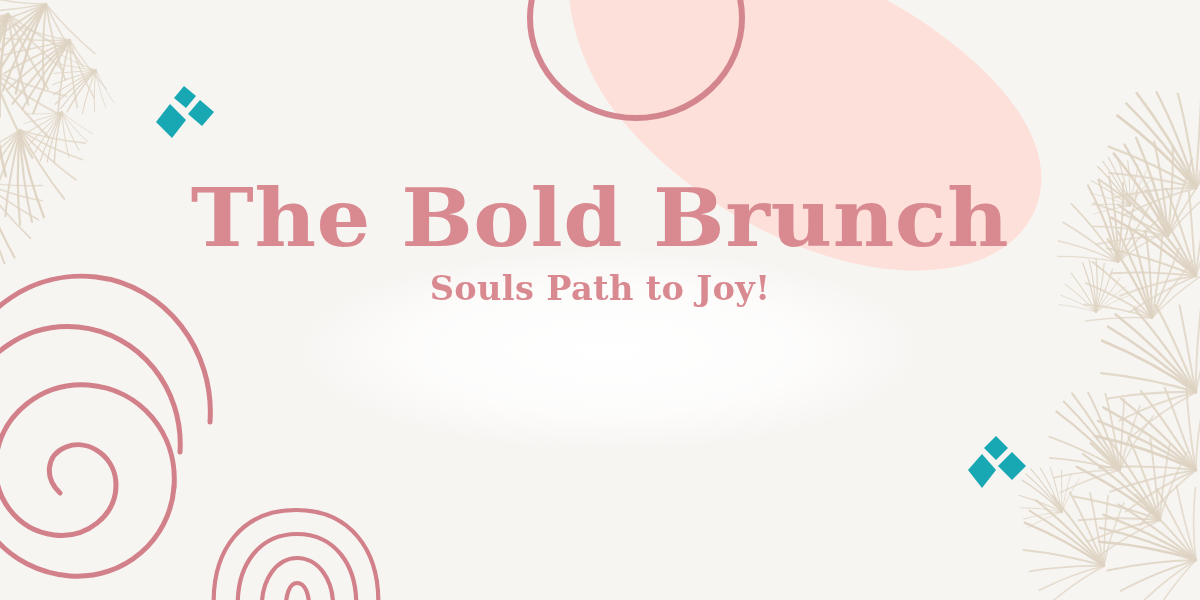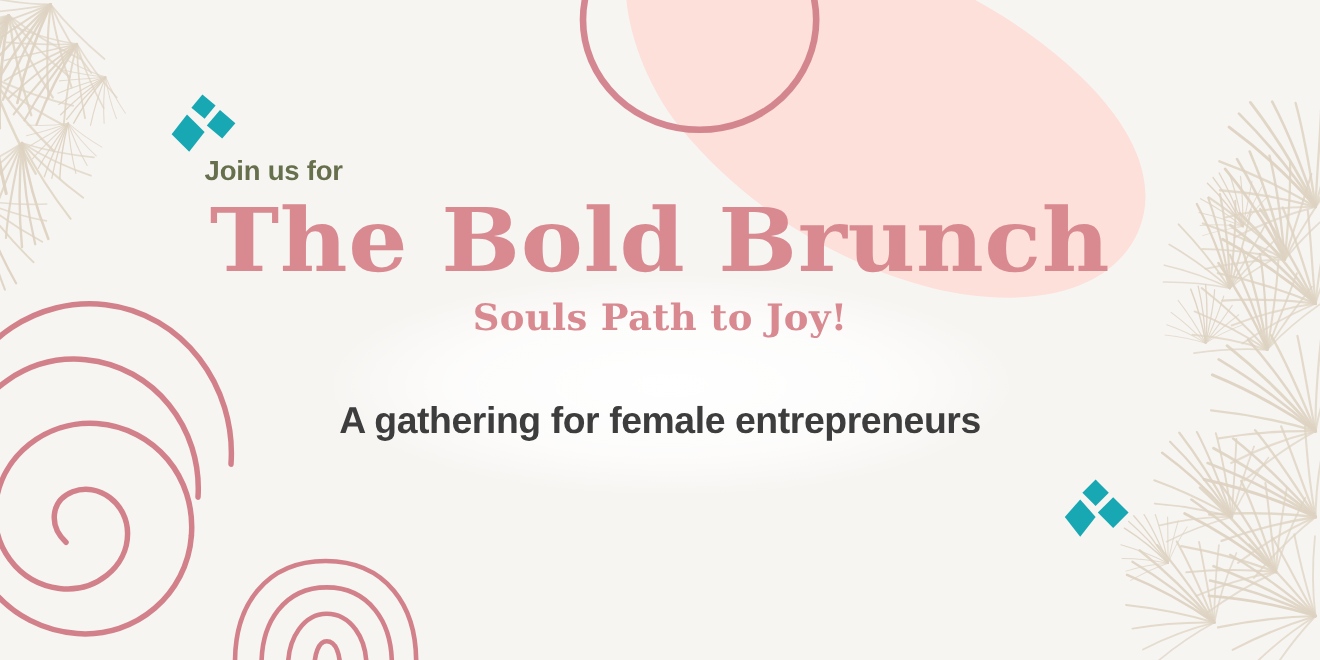--- a/index.html
+++ b/index.html
@@ -223,19 +223,17 @@
         <path d="M 996,436 L 1008,448 L 996,460 L 984,448 Z"></path>
         <path d="M 1012,452 L 1026,466 L 1012,480 L 998,466 Z"></path>
         <path d="M 982,454 L 996,470 L 982,488 L 968,470 Z"></path>
       </g>
     </svg>
 
     <div class="center-halo"></div>
   </div>
 
   <div class="content">
-    <div class="eyebrow">Join us for</div>
     <div class="title">The Bold Brunch</div>
     <div class="tagline">Souls Path to Joy!</div>
-    <div class="subhead">A gathering for female entrepreneurs</div>
   </div>
 
 </div>
 
 </body></html>

